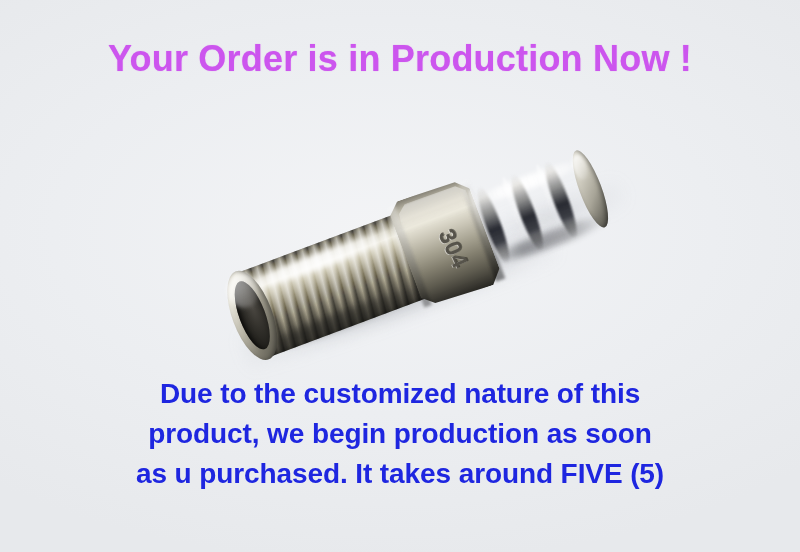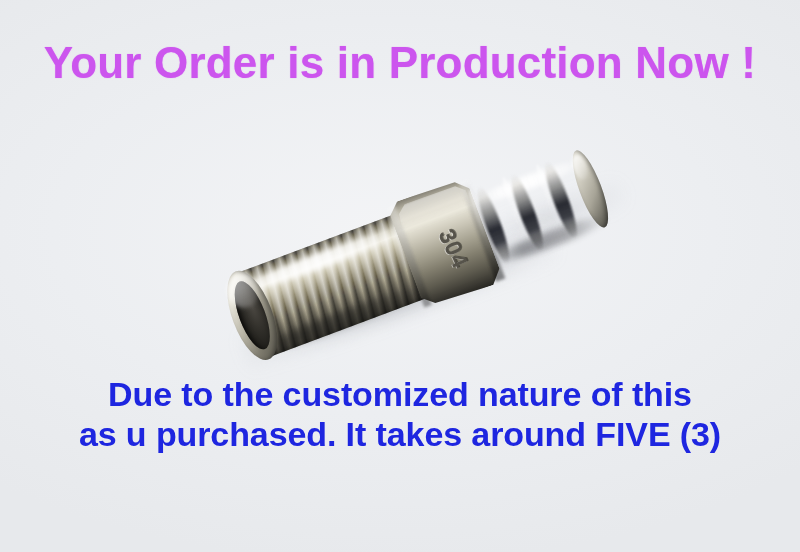--- a/index.html
+++ b/index.html
@@ -21,21 +21,21 @@
 
   
   .headline {
     position: absolute;
     left: 0;
     top: 38px;
     width: 800px;
     text-align: center;
     font-family: "Liberation Sans", sans-serif;
     font-weight: bold;
-    font-size: 44px;
+    font-size: 36px;
     letter-spacing: 0.2px;
     color: #cc55ee;
     text-shadow: 0 0 1px rgba(204,85,238,0.55);
     white-space: nowrap;
   }
 
   
   .photo {
     position: absolute;
     left: 205px;
@@ -390,21 +390,21 @@
   
   .body-copy {
     position: absolute;
     left: 0;
     top: 374px;
     width: 800px;
     text-align: center;
     color: #1e26e0;
     font-family: "Liberation Sans", sans-serif;
     font-weight: bold;
-    font-size: 34px;
+    font-size: 28px;
     line-height: 40px;
     letter-spacing: -0.1px;
   }
   .body-copy div { white-space: nowrap; }
 </style>
 </head>
 <body>
 
 <div id="canvas">
 
@@ -444,16 +444,17 @@
       <div class="groove g3"></div>
       <div class="barb-cap"></div>
       <div class="barb-cap-hi"></div>
       <div class="barb-under"></div>
 
     </div>
   </div>
 
   <div class="body-copy">
     <div>Due to the customized nature of this</div>
-    <div>as u purchased. It takes around FIVE (3)</div>
+    <div>product, we begin production as soon</div>
+    <div>as u purchased. It takes around FIVE (5)</div>
   </div>
 
 </div>
 
 </body></html>

